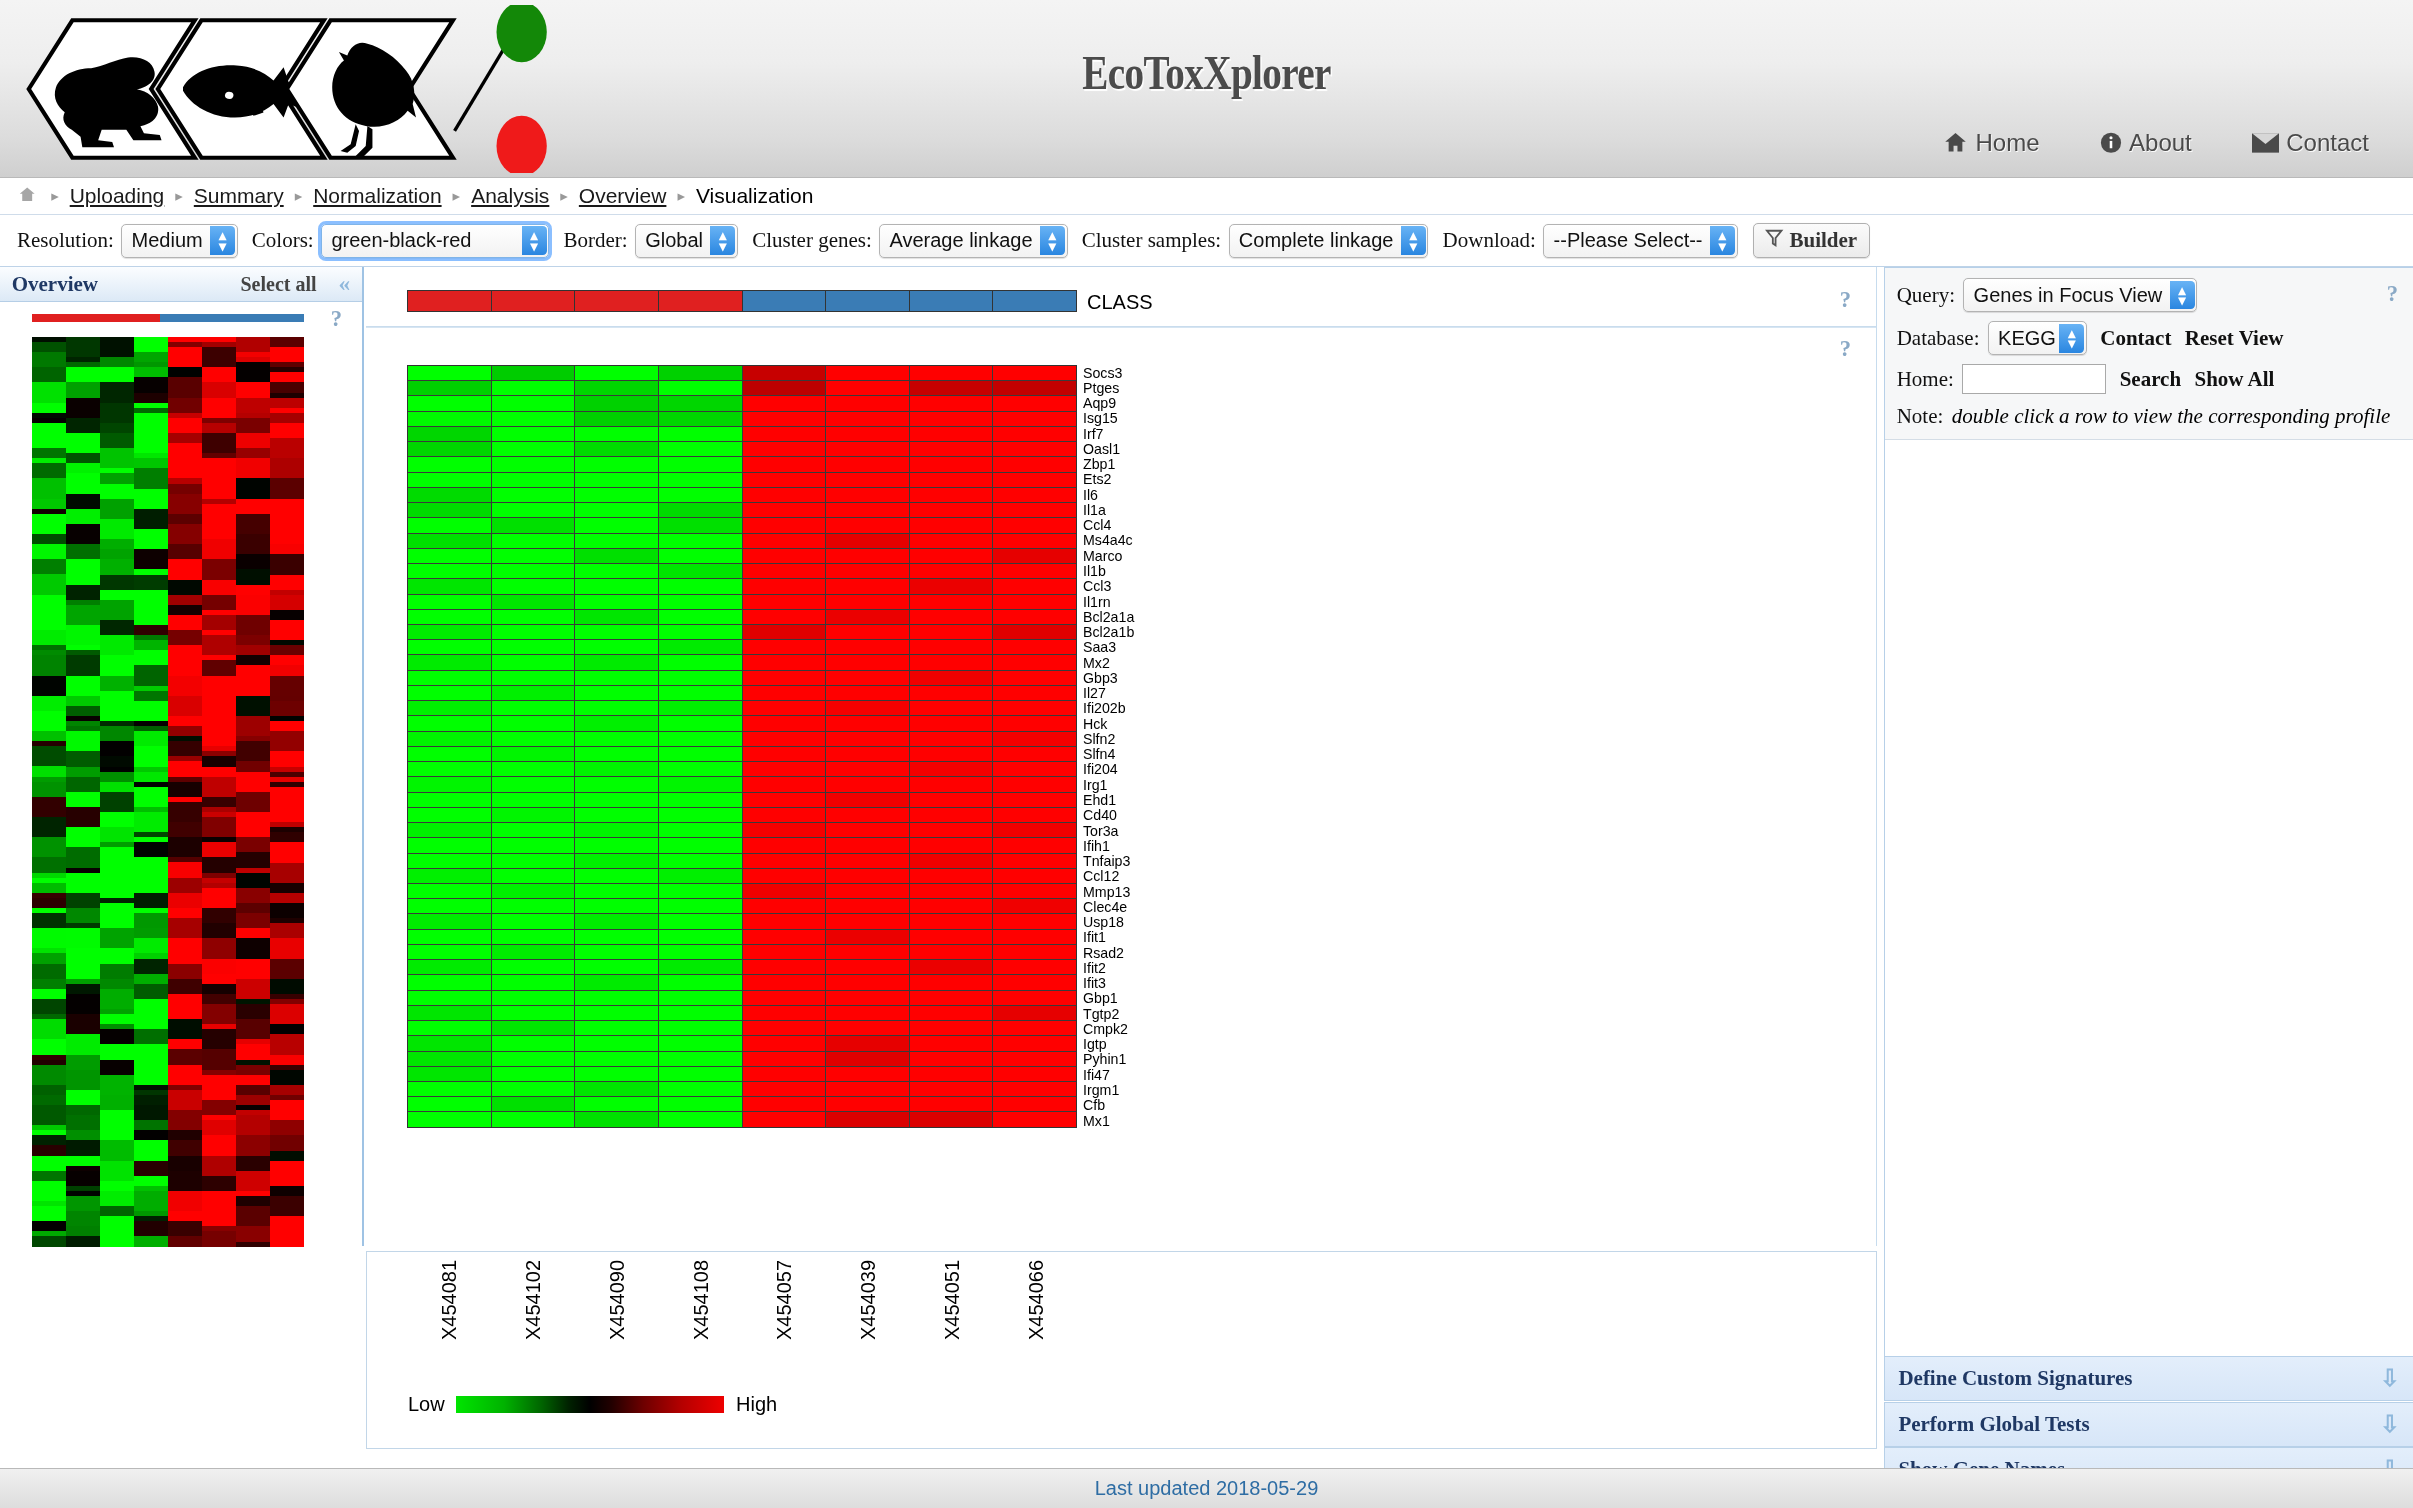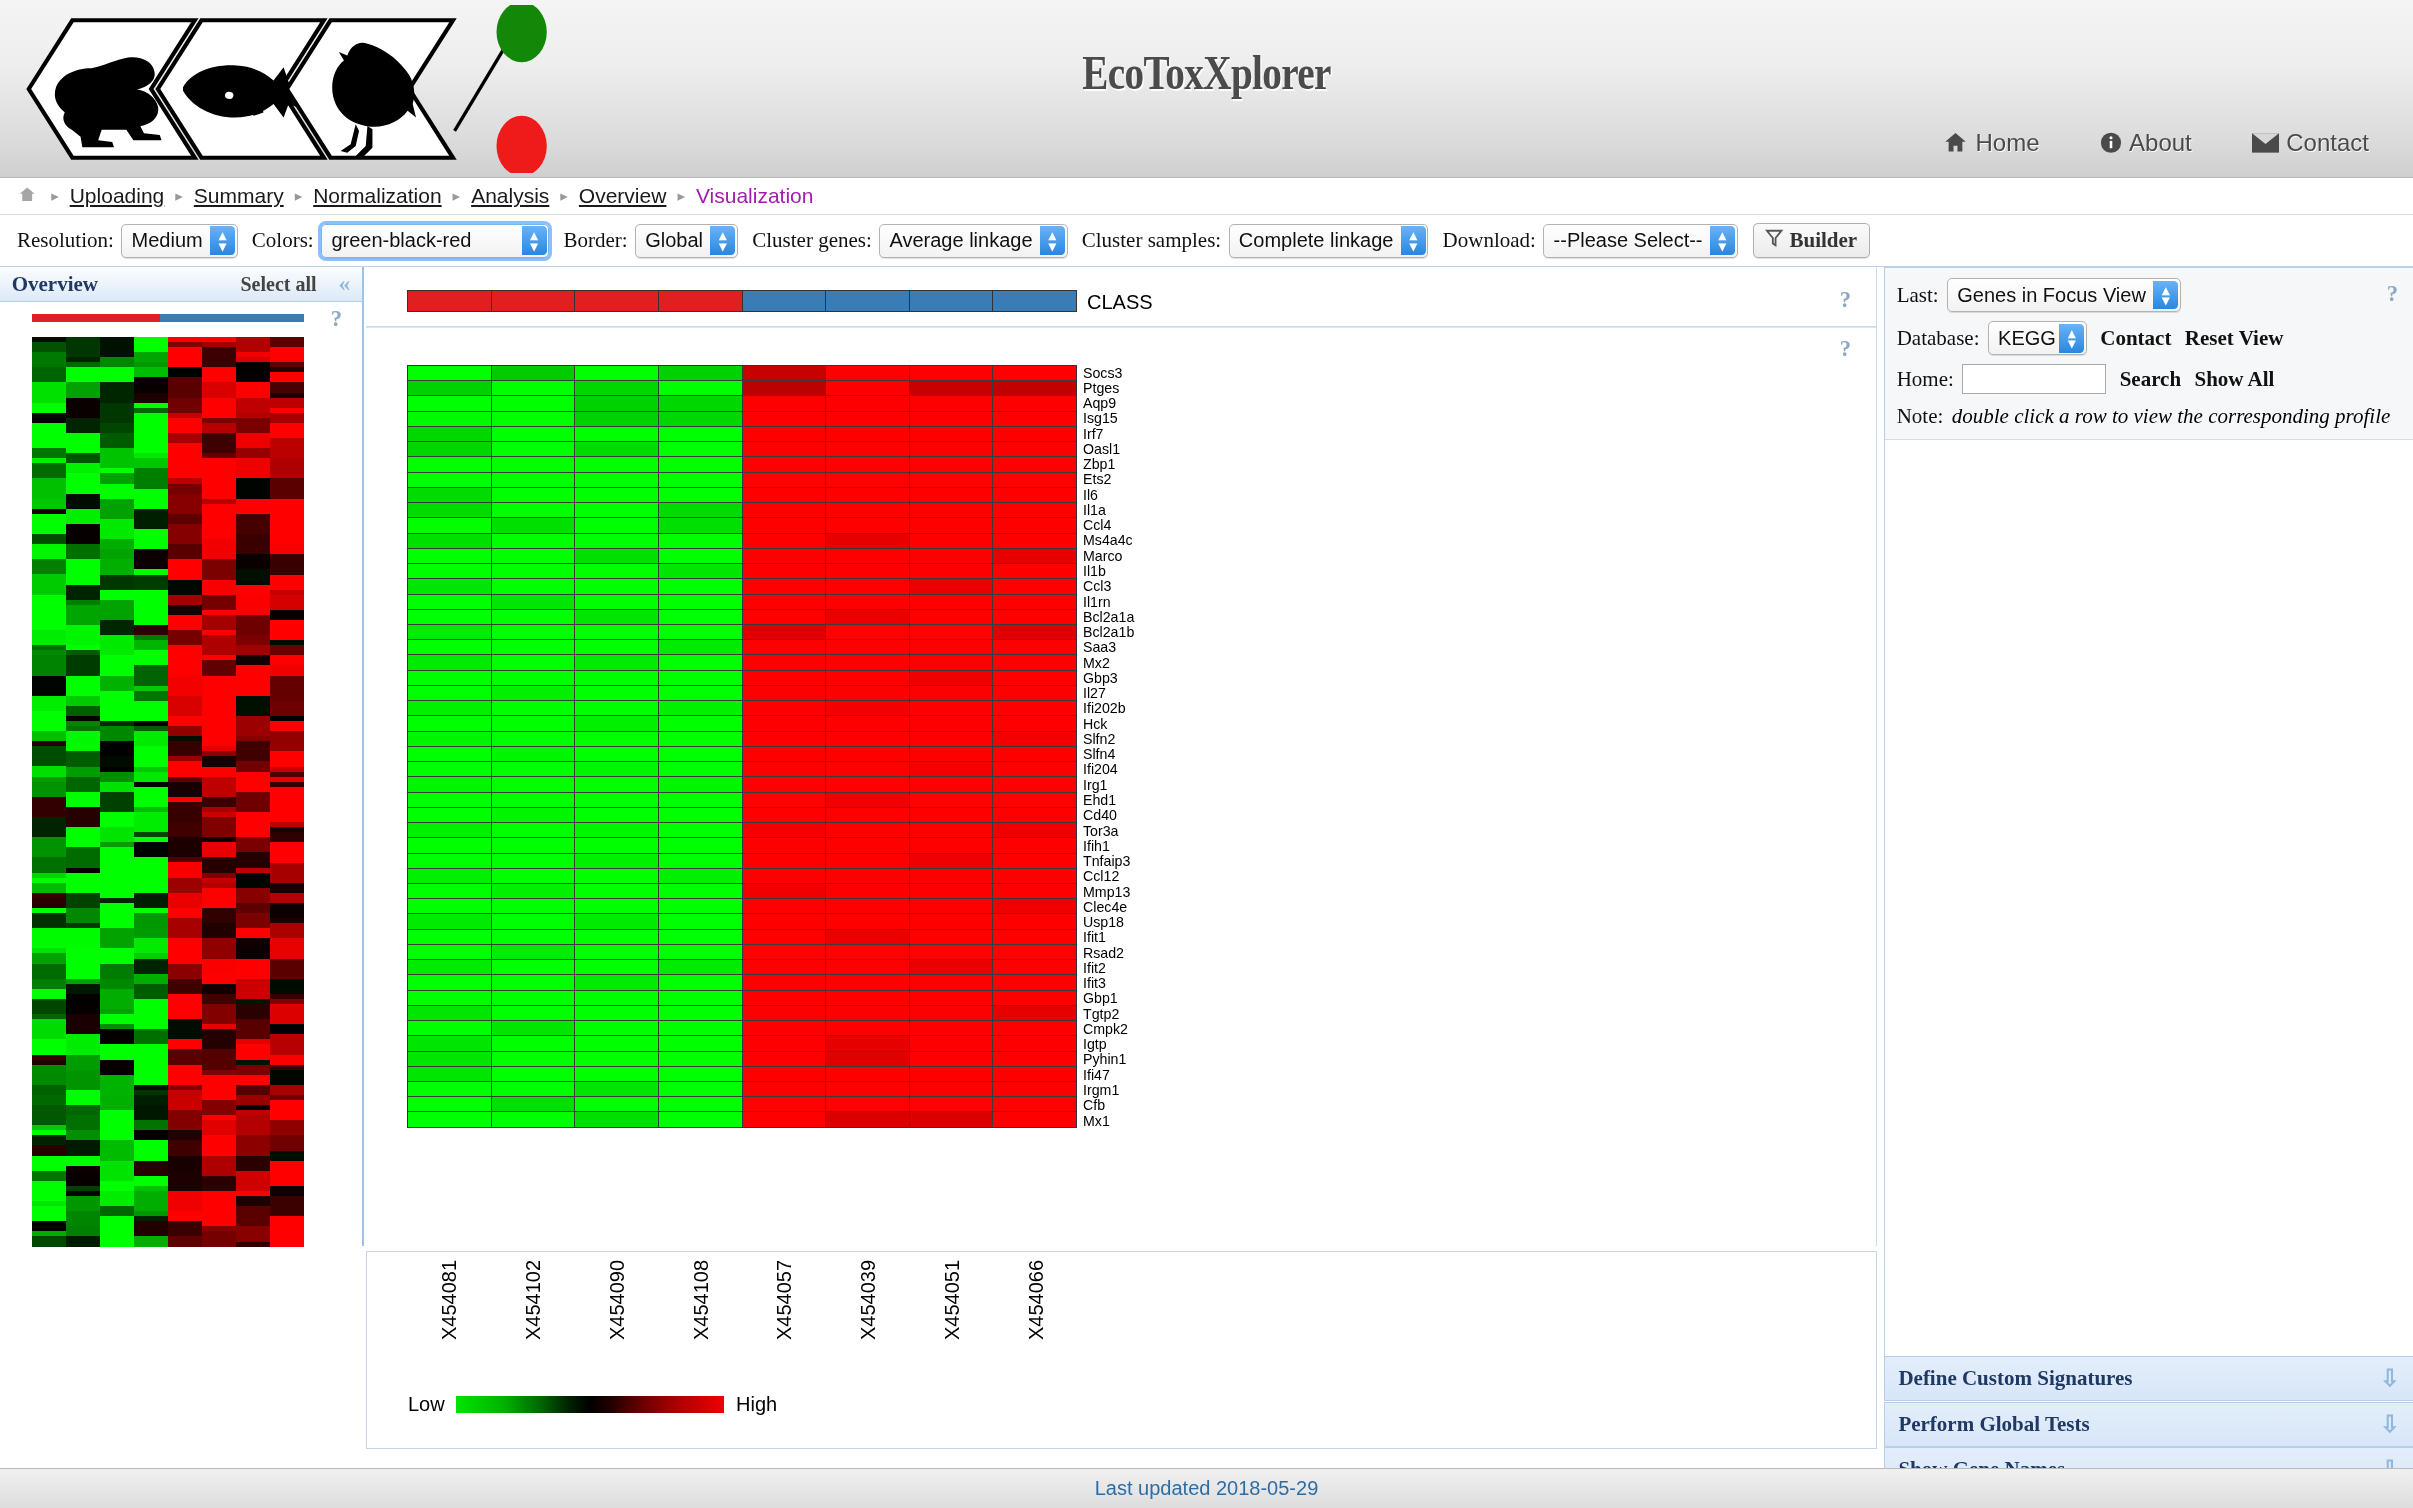--- a/index.html
+++ b/index.html
@@ -48,21 +48,21 @@
   #breadcrumb {
     height:37px; display:flex; align-items:center;
     padding-left:18.4px; gap:0px;
     background:#fff; border-bottom:0.8px solid #cfdcea;
     font-family:"Liberation Sans", sans-serif;
     font-size:21px;
   }
   #breadcrumb .crumb {
     color:#1a1a1a; text-decoration:underline; cursor:pointer;
   }
-  #breadcrumb .crumb.current { color:#a21caf; text-decoration:none; cursor:default; }
+  #breadcrumb .crumb.current { color:#000000; text-decoration:none; cursor:default; }
   #breadcrumb .sep {
     color:#999; margin:0 11px; font-size:15px;
   }
   .home-ico { margin-right:3.4px; opacity:.65; }
 
   
   #toolbar {
     height:52px; display:flex; align-items:center;
     padding-left:17px; gap:0;
     background:#fff; border-bottom:0.8px solid #bed3e8;
@@ -1586,21 +1586,21 @@
       <span>High</span>
     </div>
   </div>
 
   <div id="enrich-panel">
 
     <div id="enrich-form">
       <span class="qmark" id="enrich-q">?</span>
 
       <div class="erow">
-        <span class="elabel">Last:</span>
+        <span class="elabel">Query:</span>
         <span class="sel">
           <span>Genes in Focus View</span>
           <span class="arrow">▴<br>▾</span>
         </span>
       </div>
 
       <div class="erow">
         <span class="elabel">Database:</span>
         <span class="sel" style="width:99px">
           <span>KEGG</span>

